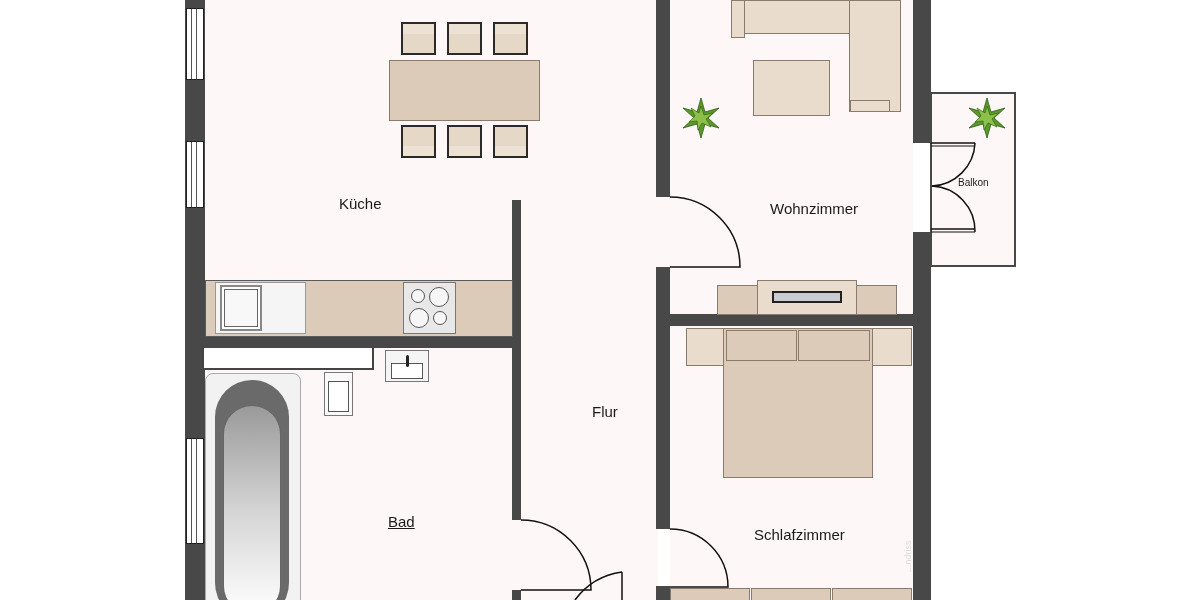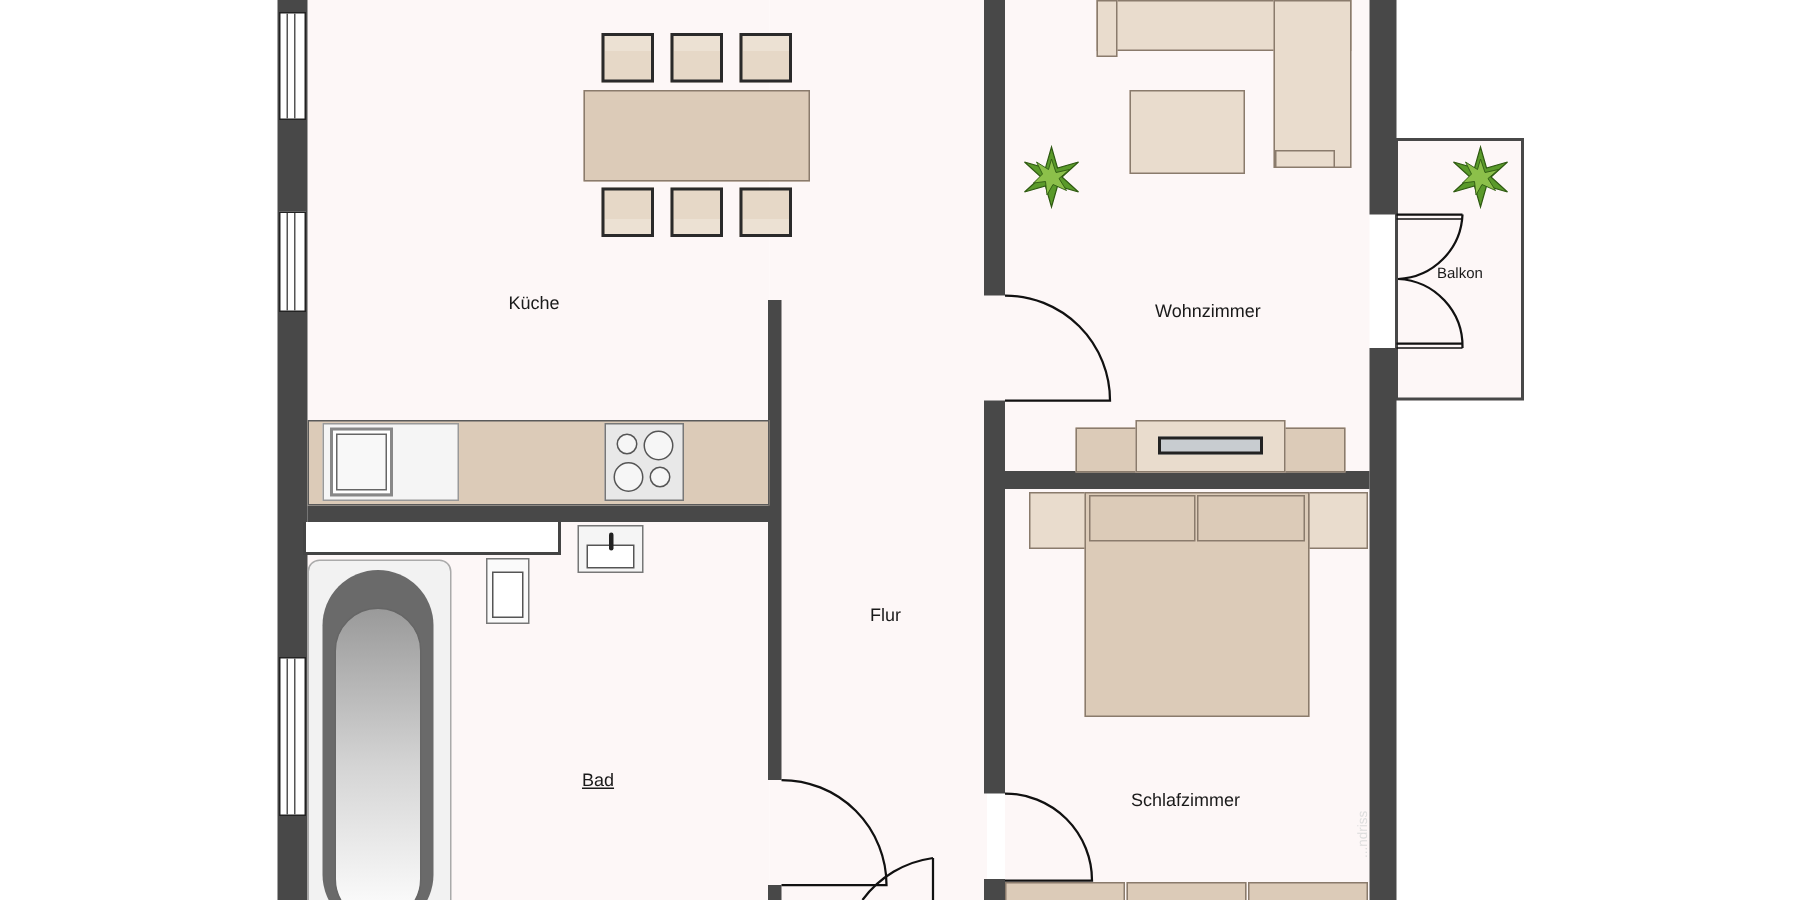--- a/index.html
+++ b/index.html
@@ -6,21 +6,21 @@
   body { width:1200px; height:600px; background:#ffffff; position:relative; overflow:hidden; font-family:"Liberation Sans", sans-serif; }
   .abs { position:absolute; box-sizing:border-box; }
   .floor { background:#fdf7f7; }
   .wall { background:#484848; }
   .window { background:#ffffff; border:1px solid #222; }
   .window::before, .window::after { content:""; position:absolute; top:0; bottom:0; width:1px; background:#555; }
   .window::before { left:4px; } .window::after { left:9px; }
   .furn { background:#dccbb8; border:1px solid #8a7b6c; }
   .furn-light { background:#e9dccd; border:1px solid #8a7b6c; }
   .chair { background:#e6d8c7; border:2px solid #2a2a2a; }
-  .label { position:absolute; font-size:12px; color:#1a1a1a; white-space:nowrap; }
+  .label { position:absolute; font-size:15px; color:#1a1a1a; white-space:nowrap; }
   .plant { position:absolute; width:44px; height:44px; }
   svg.doors { position:absolute; left:0; top:0; }
 </style>
 </head>
 <body>
 
 <div class="abs floor" style="left:205px;top:0;width:308px;height:280px;"></div>
 <div class="abs floor" style="left:513px;top:0;width:145px;height:600px;"></div>
 <div class="abs floor" style="left:658px;top:0;width:255px;height:318px;"></div>
 <div class="abs floor" style="left:930px;top:92px;width:86px;height:175px;border:2px solid #484848;"></div>
@@ -131,17 +131,17 @@
     <polygon points="22,2 26,16 40,12 29,22 40,32 26,28 22,42 18,28 4,32 15,22 4,12 18,16"></polygon>
   </g>
   <g fill="#8cc04a" stroke="#2f5a12" stroke-width="0.6">
     <polygon points="22,10 25,19 34,17 27,23 32,31 23,27 19,34 18,25 10,26 16,20 12,12 20,17"></polygon>
   </g>
 </svg>
 
 <div class="label" style="left:339px;top:195px;">Küche</div>
 <div class="label" style="left:770px;top:200px;">Wohnzimmer</div>
 <div class="label" style="left:958px;top:177px;font-size:10px;">Balkon</div>
-<div class="label" style="left:580px;top:403px;">Flur</div>
+<div class="label" style="left:592px;top:403px;">Flur</div>
 <div class="label" style="left:388px;top:513px;text-decoration:underline;">Bad</div>
 <div class="label" style="left:754px;top:526px;">Schlafzimmer</div>
 
 <div class="abs" style="left:903px;top:572px;font-size:9px;color:#dddddd;transform:rotate(-90deg);transform-origin:left top;white-space:nowrap;">...ndriss</div>
 
 </body></html>

